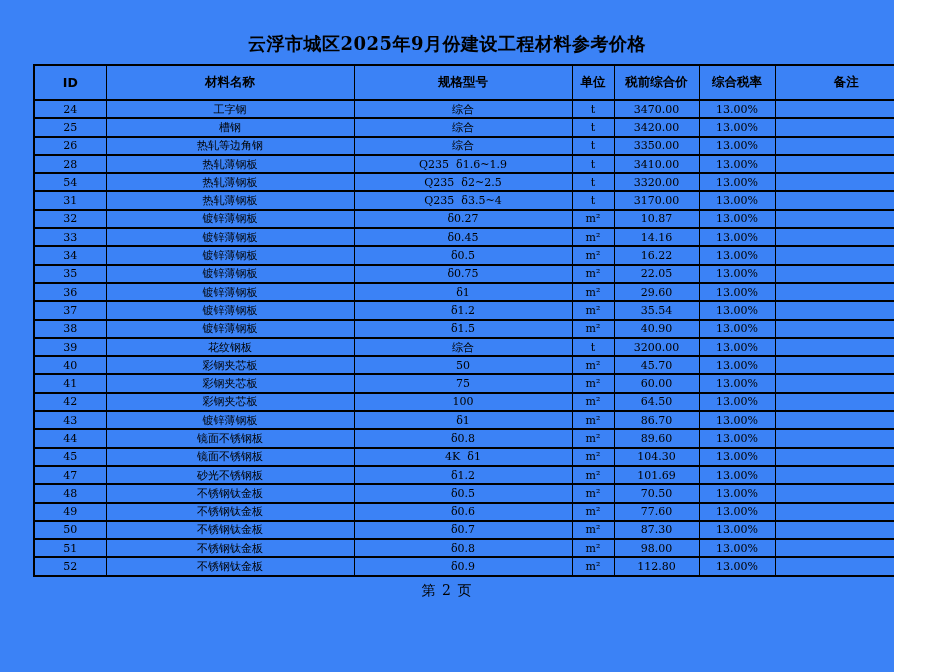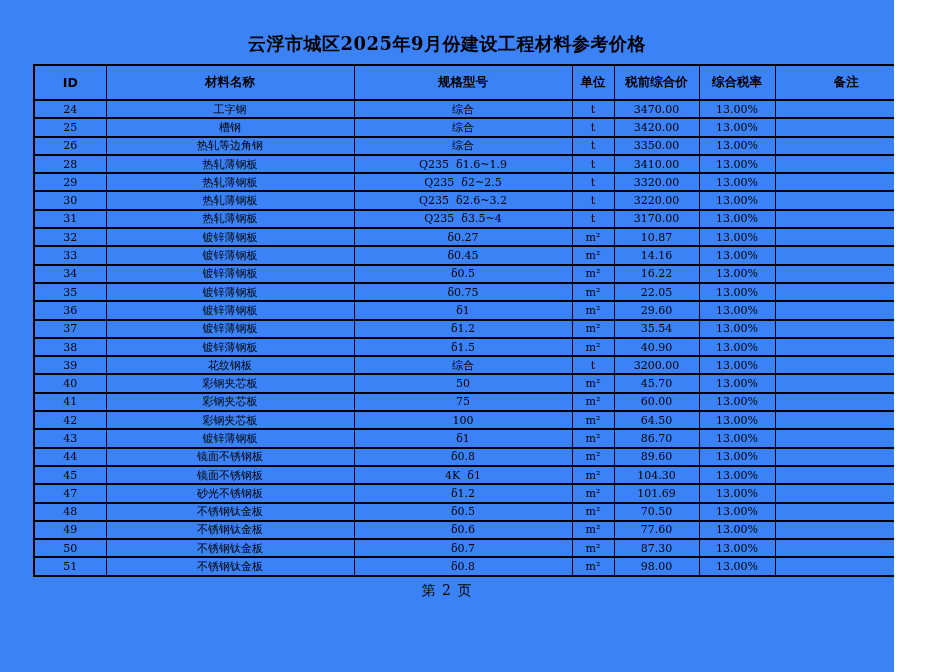--- a/index.html
+++ b/index.html
@@ -126,34 +126,25 @@
           <tr>
             <td>28</td>
             <td>热轧薄钢板</td>
             <td>Q235  δ1.6~1.9</td>
             <td>t</td>
             <td>3410.00</td>
             <td>13.00%</td>
             <td></td>
           </tr>
           <tr>
-            <td>29</td>
+            <td>54</td>
             <td>热轧薄钢板</td>
             <td>Q235  δ2~2.5</td>
             <td>t</td>
             <td>3320.00</td>
-            <td>13.00%</td>
-            <td></td>
-          </tr>
-          <tr>
-            <td>30</td>
-            <td>热轧薄钢板</td>
-            <td>Q235  δ2.6~3.2</td>
-            <td>t</td>
-            <td>3220.00</td>
             <td>13.00%</td>
             <td></td>
           </tr>
           <tr>
             <td>31</td>
             <td>热轧薄钢板</td>
             <td>Q235  δ3.5~4</td>
             <td>t</td>
             <td>3170.00</td>
             <td>13.00%</td>
@@ -323,19 +314,28 @@
           </tr>
           <tr>
             <td>51</td>
             <td>不锈钢钛金板</td>
             <td>δ0.8</td>
             <td>m²</td>
             <td>98.00</td>
             <td>13.00%</td>
             <td></td>
           </tr>
+          <tr>
+            <td>52</td>
+            <td>不锈钢钛金板</td>
+            <td>δ0.9</td>
+            <td>m²</td>
+            <td>112.80</td>
+            <td>13.00%</td>
+            <td></td>
+          </tr>
         </tbody>
     </table>
   </div>
 
   <div class="page-footer">第 2 页</div>
 
 </div>
 
 </body></html>

